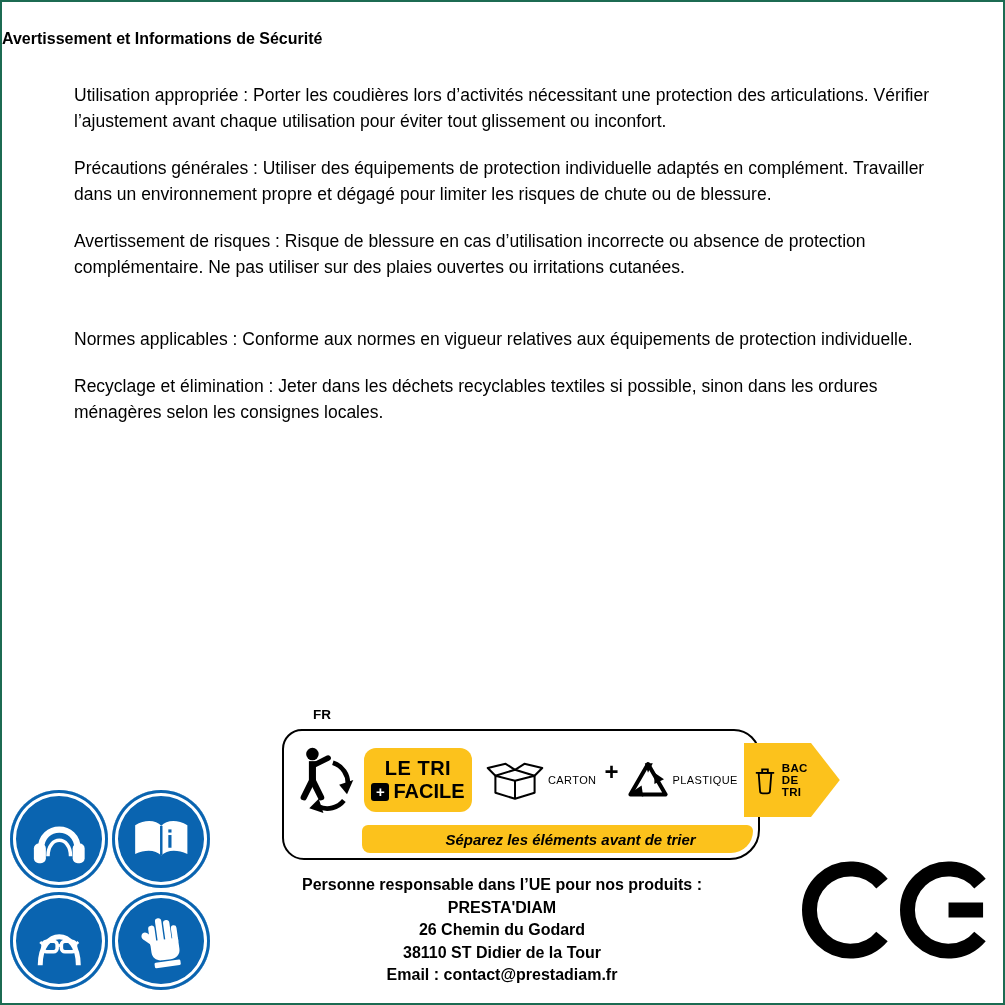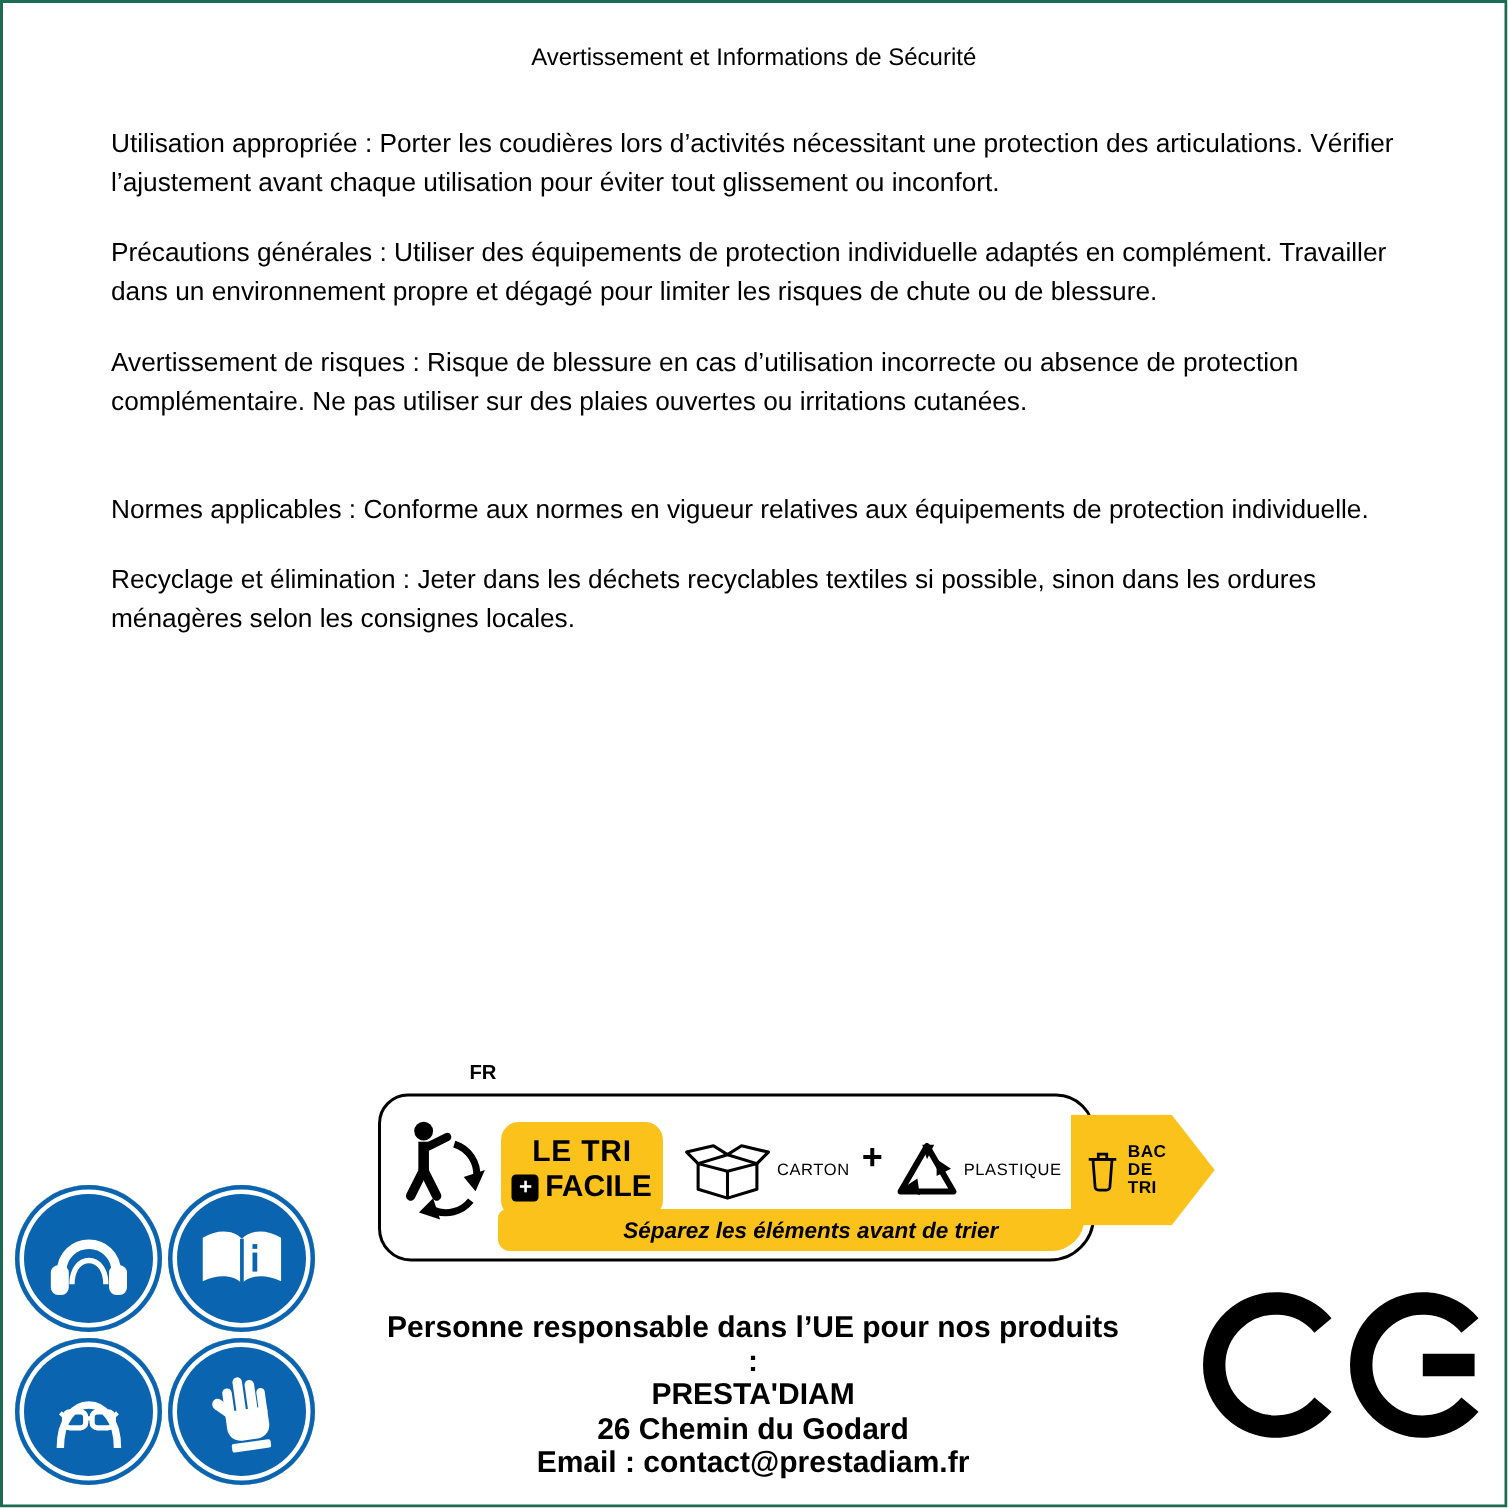--- a/index.html
+++ b/index.html
@@ -7,23 +7,22 @@
   body { font-family: "Liberation Sans", sans-serif; color:#000; }
   .page {
     position: relative;
     width: 1005px; height: 1005px;
     background: #fff;
     border: 2px solid var(--border-green, #1c6b52);
     overflow: hidden;
   }
   .title {
     margin-top: 28px;
-    text-align: center;
     font-size: 16px;
-    font-weight: normal;
+    font-weight: bold;
   }
   .body-text { margin: 34px 72px 0 72px; }
   .body-text p {
     font-size: 17.5px;
     line-height: 26px;
     margin-bottom: 21px;
   }
   .body-text p.gap-before { margin-top: 46px; }
 
   
@@ -41,22 +40,22 @@
     display: flex; align-items: center; justify-content: center;
   }
   .sign svg { width: 72%; height: 72%; }
 
   
   .fr-tag {
     position: absolute; left: 268px; top: 705px;
     font-weight: bold; font-size: 13.5px; padding-left: 43px;
   }
   .tri-label {
-    position: absolute; left: 250px; top: 727px;
-    width: 478px; height: 112px;
+    position: absolute; left: 280px; top: 727px;
+    width: 478px; height: 131px;
     background: #fff;
     border: 2.5px solid #000;
     border-radius: 20px 26px 30px 22px;
   }
   .tri-row {
     position: absolute; left: 8px; top: 4px; right: 6px; height: 90px;
     display: flex; align-items: center;
   }
   .triman { width: 66px; height: 84px; flex: 0 0 auto; }
   .pill {
@@ -93,21 +92,21 @@
     position: absolute; left: 78px; right: 5px; bottom: 5px; height: 28px;
     background: var(--info-yellow, #fcc21c);
     border-radius: 6px 6px 22px 8px;
     display: flex; align-items: center; justify-content: center;
     font-style: italic; font-weight: bold; font-size: 15px; padding-left: 26px;
   }
 
   .contact {
     position: absolute; left: 255px; top: 872px; width: 490px;
     text-align: center; font-weight: bold;
-    font-size: 20px; line-height: 22.5px;
+    font-size: 16px; line-height: 22.5px;
   }
   .ce { position: absolute; left: 800px; top: 850px; }
 </style>
 </head>
 <body>
 
 <div class="page">
 
   <div class="title">Avertissement et Informations de Sécurité</div>
 
@@ -220,20 +219,21 @@
         </div>
       </div>
     </div>
     <div class="strip">Séparez les éléments avant de trier</div>
   </div>
 
   <div class="contact">
     <div>Personne responsable dans l’UE pour nos produits :</div>
     <div>PRESTA'DIAM</div>
     <div>26 Chemin du Godard</div>
+    <div>38110 ST Didier de la Tour</div>
     <div>Email : contact@prestadiam.fr</div>
   </div>
 
   <div class="ce">
     <svg width="196" height="117" viewBox="0 0 210 125">
       <g fill="none" stroke="#000" stroke-width="16">
         <path d="M85.7 33.7 A44 44 0 1 0 85.7 90.3"></path>
         <path d="M190.7 33.7 A44 44 0 1 0 190.7 90.3"></path>
         <line x1="157" y1="62" x2="194" y2="62"></line>
       </g>

